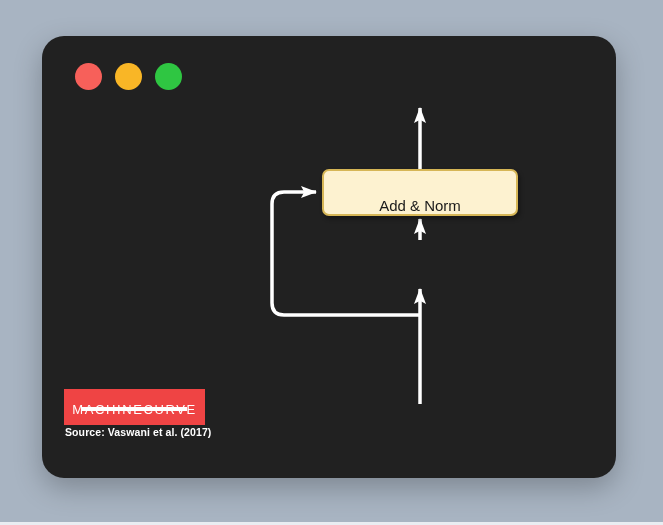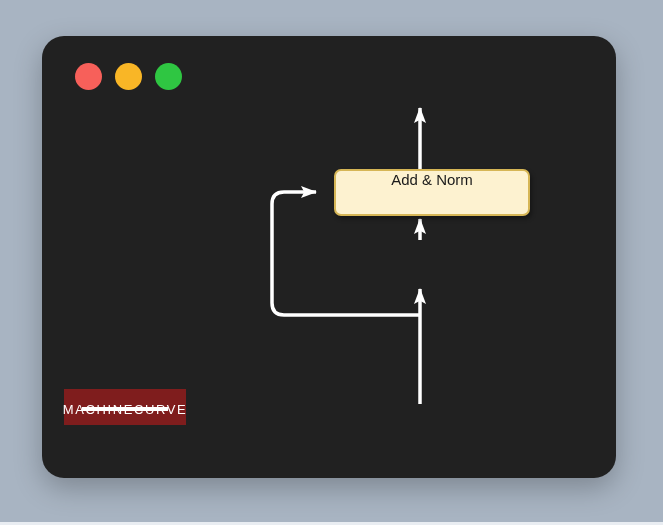--- a/index.html
+++ b/index.html
@@ -51,45 +51,44 @@
     position: absolute;
     left: 0; top: 0;
     width: 574px; height: 442px;
   }
 
   .node {
     position: absolute;
     box-sizing: border-box;
     border-radius: 7px;
     display: flex;
-    align-items: flex-start;
+    align-items: flex-end;
     justify-content: center;
     font-size: 15px;
     color: #1a1a1a;
     box-shadow: 2px 3px 4px rgba(0,0,0,0.35);
-    margin-left: 12px;
   }
   .node-add-norm {
     left: 280px; top: 133px;
     width: 196px; height: 47px;
     background: #fdf2d0;
     border: 2.5px solid #d6b656;
   }
   .node-feed-forward {
     left: 280px; top: 204px;
     width: 196px; height: 46px;
     background: #dbe8fc;
     border: 2.5px solid #6c8ebf;
   }
 
   .logo {
     position: absolute;
     left: 22px; top: 353px;
-    width: 122px; height: 28px;
-    background: #7f1d1d;
+    width: 141px; height: 28px;
+    background: #ef4444;
     box-sizing: border-box;
     padding: 18px;
   }
   .logo-inner {
     width: 100%; height: 100%;
     box-sizing: border-box;
     border: 2px solid #ffffff;
     display: flex;
     align-items: center;
     justify-content: center;
@@ -139,17 +138,18 @@
 
     <div class="node node-add-norm">
       <span>Add &amp; Norm</span>
     </div>
 
 
     <div class="logo">
       <div class="logo-inner">MACHINECURVE</div>
     </div>
 
+    <div class="source">Source: Vaswani et al. (2017)</div>
 
   </div>
 
   <div class="bottom-strip"></div>
 </div>
 
 </body></html>

